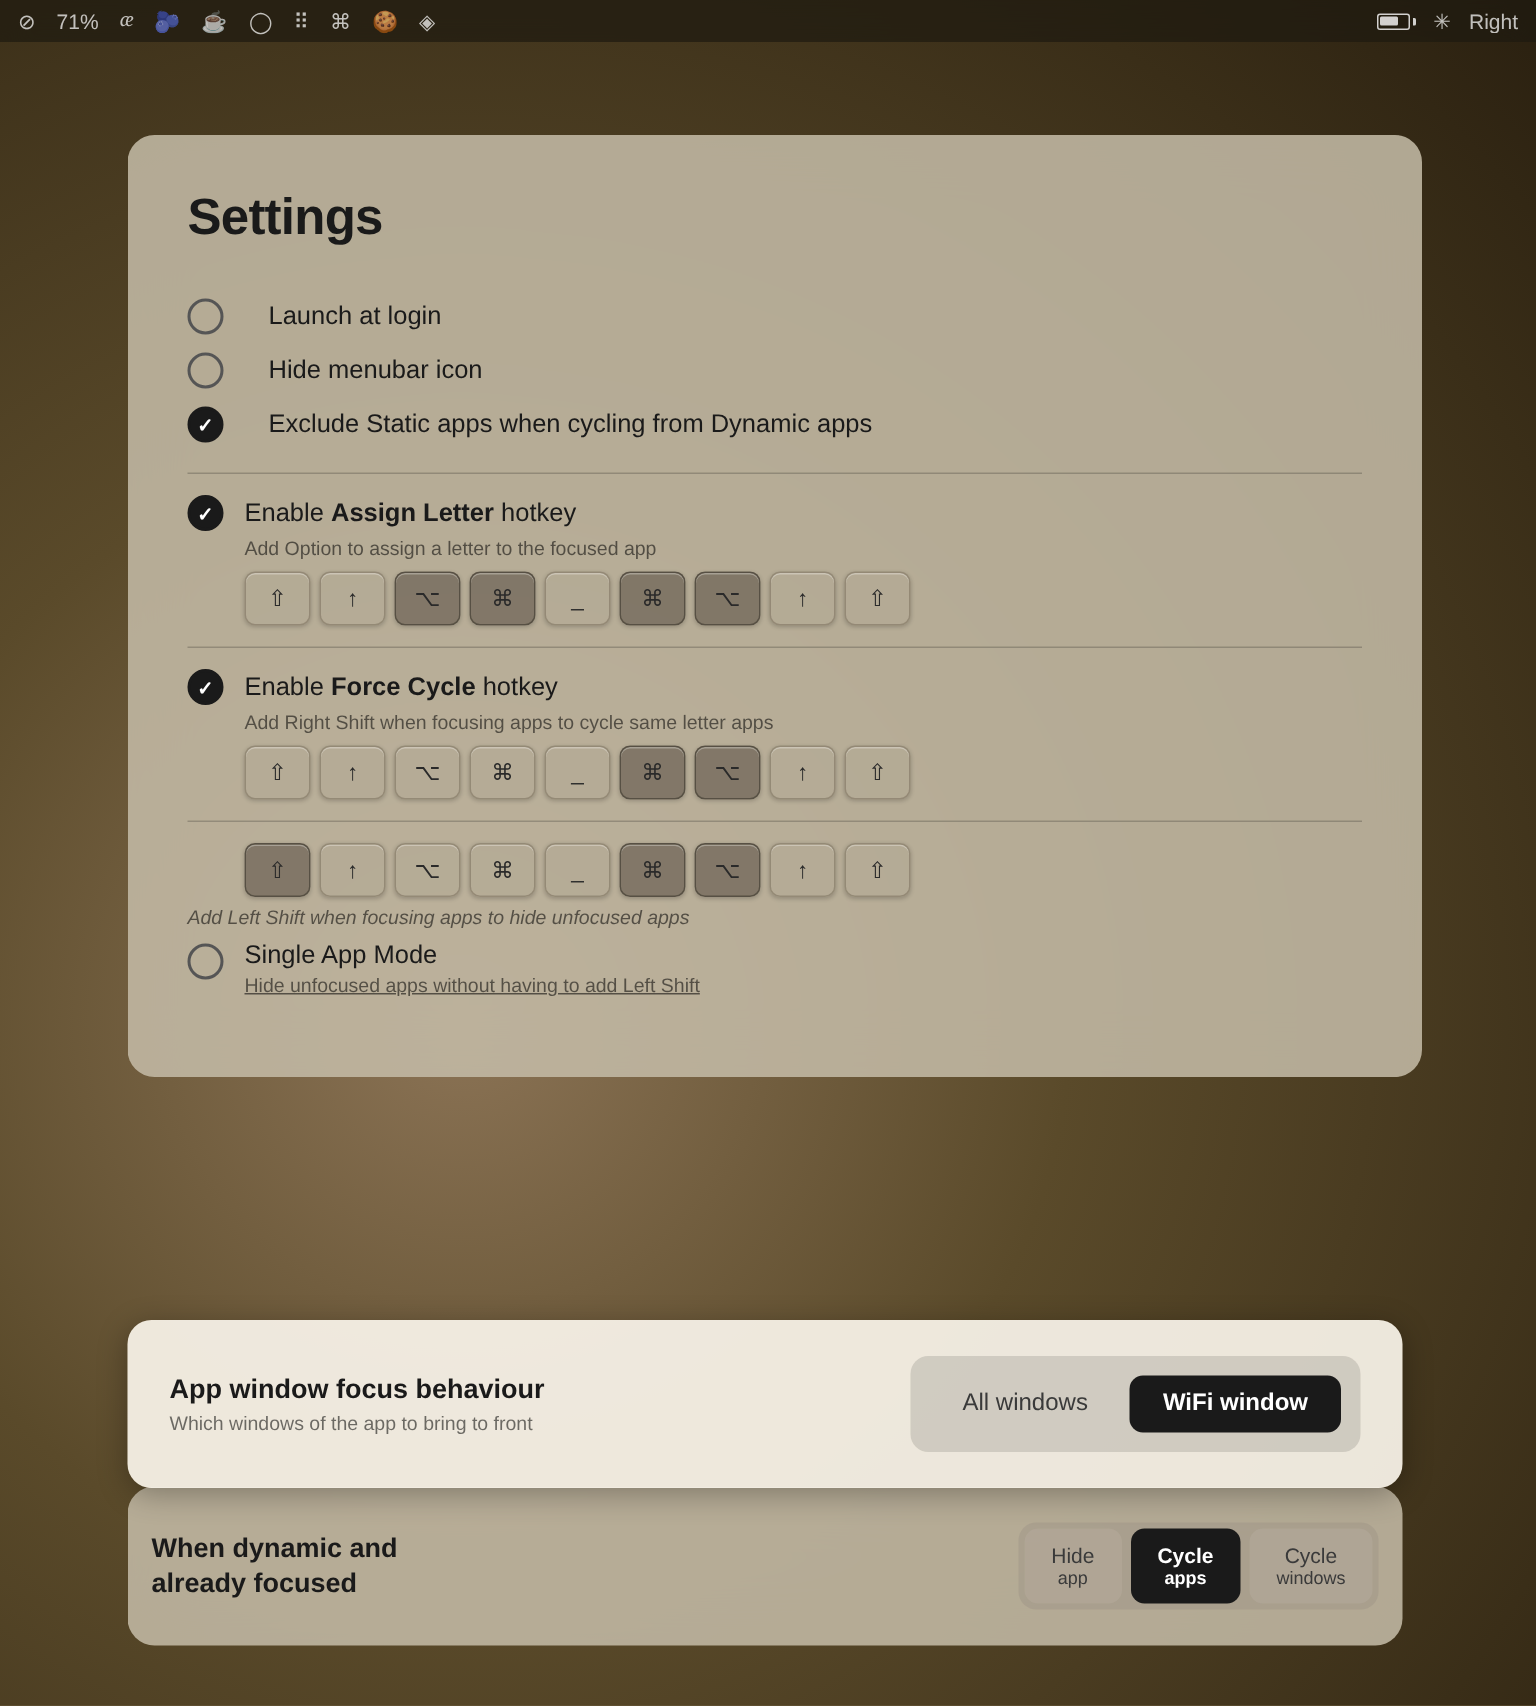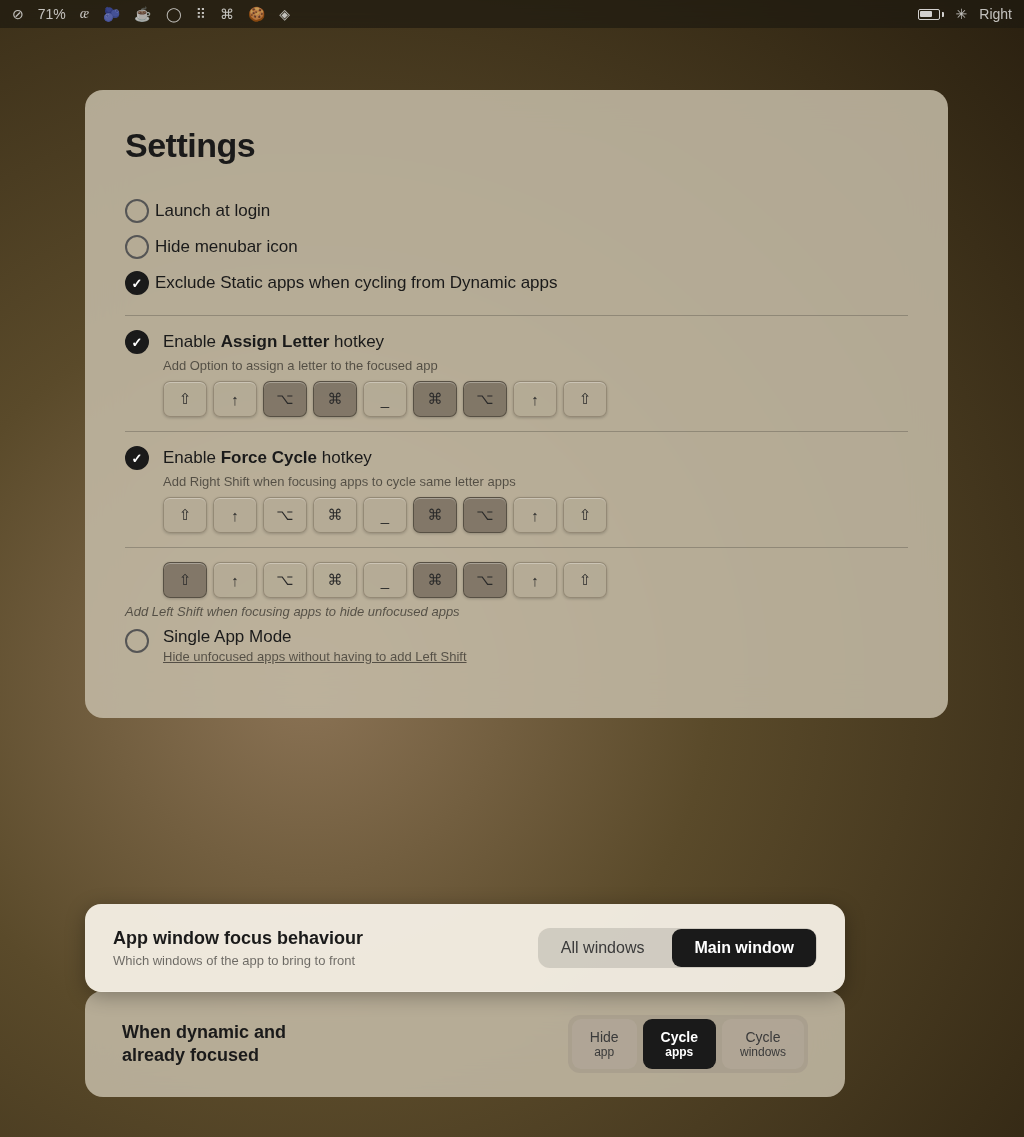--- a/index.html
+++ b/index.html
@@ -106,21 +106,21 @@
       font-weight: 800;
       color: #1a1a1a;
       margin-bottom: 28px;
       letter-spacing: -0.5px;
     }
 
     
     .checkbox-row {
       display: flex;
       align-items: center;
-      gap: 6px;
+      gap: 30px;
       padding: 6px 0;
       cursor: pointer;
     }
 
     .checkbox {
       width: 24px;
       height: 24px;
       border-radius: 50%;
       border: 2px solid #555;
       display: flex;
@@ -218,21 +218,21 @@
     .key-btn.active {
       background: rgba(120,110,95,0.85);
       border-color: rgba(60,55,45,0.6);
     }
 
     
     .focus-card {
       position: absolute;
       bottom: 145px;
       left: 85px;
-      width: 760px;
+      width: 850px;
       background: rgba(245, 240, 230, 0.95);
       border-radius: 16px;
       padding: 24px 28px;
       z-index: 6;
       display: flex;
       align-items: center;
       justify-content: space-between;
       box-shadow: 0 4px 20px rgba(0,0,0,0.3);
     }
 
@@ -247,21 +247,21 @@
       font-size: 13px;
       color: rgba(0,0,0,0.55);
     }
 
     .focus-card-buttons {
       display: flex;
       align-items: center;
       gap: 6px;
       background: rgba(180,175,165,0.5);
       border-radius: 12px;
-      padding: 1px;
+      padding: 13px;
     }
 
     .focus-btn {
       padding: 10px 22px;
       border-radius: 9px;
       font-size: 16px;
       font-weight: 500;
       cursor: pointer;
       border: none;
     }
@@ -275,25 +275,25 @@
       background: #1a1a1a;
       color: #ffffff;
       font-weight: 600;
     }
 
     
     .dynamic-section {
       position: absolute;
       bottom: 40px;
       left: 85px;
-      width: 760px;
+      width: 850px;
       background: rgba(195, 185, 165, 0.88);
       backdrop-filter: blur(20px);
       border-radius: 18px;
-      padding: 24px 37px;
+      padding: 24px 16px;
       z-index: 5;
       display: flex;
       align-items: center;
       justify-content: space-between;
     }
 
     .dynamic-text h3 {
       font-size: 18px;
       font-weight: 700;
       color: #1a1a1a;
@@ -471,21 +471,21 @@
   </div>
 </div>
 
 <div class="focus-card">
   <div class="focus-card-text">
     <h3>App window focus behaviour</h3>
     <p>Which windows of the app to bring to front</p>
   </div>
   <div class="focus-card-buttons">
     <button class="focus-btn inactive">All windows</button>
-    <button class="focus-btn active">Main window</button>
+    <button class="focus-btn active">WiFi window</button>
   </div>
 </div>
 
 <div class="dynamic-section">
   <div class="dynamic-text">
     <h3>
       <span>When dynamic and</span><br>
       <span>already focused</span>
     </h3>
   </div>

